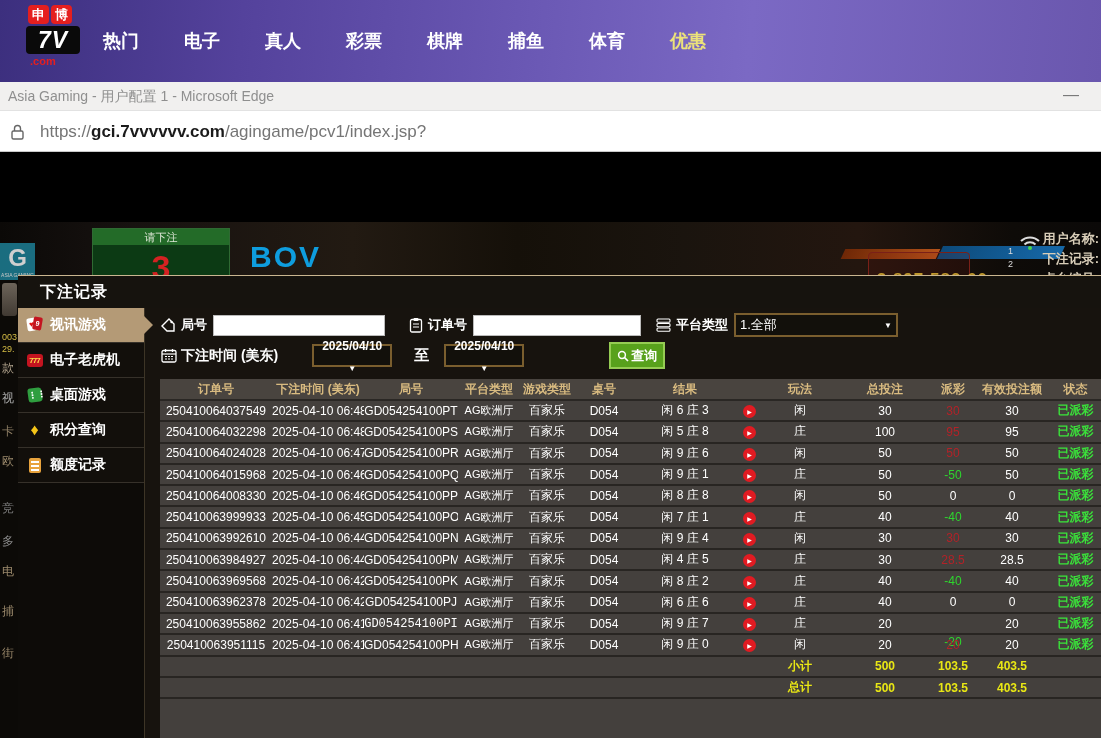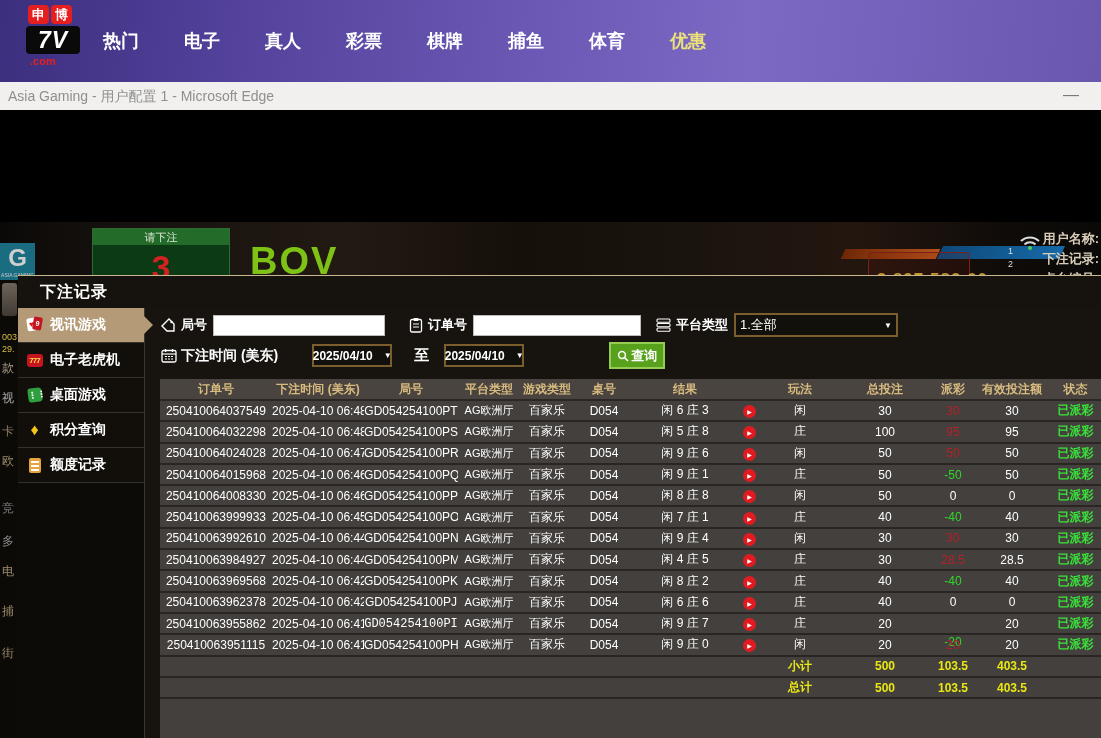--- a/index.html
+++ b/index.html
@@ -31,21 +31,21 @@
 
   
   .game-strip{position:absolute;left:0;top:222px;width:1101px;height:58px;
     background:linear-gradient(90deg,#0b0907 0%,#171210 12%,#221a12 32%,#151009 47%,#1a140e 62%,#23160f 78%,#0e0b08 92%,#0b0908 100%);}
   .ag-logo{position:absolute;left:0;top:243px;width:35px;height:37px;background:#1d7f95;opacity:.85;
            color:#f2f2f2;font-size:24px;font-weight:bold;text-align:center;line-height:30px;}
   .ag-logo small{display:block;font-size:5px;line-height:5px;font-weight:normal;color:#e8e8e8;}
   .bet-box{position:absolute;left:92px;top:228px;width:138px;height:60px;border:1px solid #2f6a33;box-sizing:border-box;}
   .bet-box-head{height:16px;background:#236b28;color:#dfe8d8;font-size:11px;text-align:center;line-height:16px;}
   .bet-box-body{height:44px;background:#0c3a14;color:#d42222;font-size:34px;font-weight:bold;text-align:center;line-height:44px;}
-  .studio-text{position:absolute;left:250px;top:240px;color:#84cc16;font-size:38px;font-weight:bold;letter-spacing:2px;opacity:.95;}
+  .studio-text{position:absolute;left:250px;top:240px;color:#0ea5e9;font-size:30px;font-weight:bold;letter-spacing:2px;opacity:.95;}
   .glow-rect{position:absolute;left:868px;top:252px;width:100px;height:26px;border:1px solid #7a2018;border-radius:4px;background:rgba(120,20,16,.15);}
   .bar-orange{position:absolute;left:843px;top:249px;width:95px;height:10px;background:linear-gradient(90deg,#6e2706,#b5531a);transform:skewX(-25deg);}
   .bar-blue{position:absolute;left:940px;top:246px;width:122px;height:13px;background:linear-gradient(90deg,#0d4a7a,#1668a8);transform:skewX(-25deg);}
   .wifi{position:absolute;left:1018px;top:234px;}
   .seat-nums{position:absolute;left:1008px;top:245px;color:#ddd;font-size:9px;line-height:13px;text-align:center;}
   .acct-labels{position:absolute;right:2px;top:229px;text-align:left;color:#d8cdb8;font-size:13px;font-weight:bold;line-height:20px;}
   .balance{position:absolute;left:820px;top:270px;width:168px;text-align:right;color:#c19a2e;font-size:17px;font-weight:bold;letter-spacing:1px;}
   .left-strip{position:absolute;left:0;top:280px;width:18px;height:458px;overflow:hidden;background:#0c0a07;}
   .frag{position:absolute;left:2px;font-size:12px;}
   .face-blob{position:absolute;left:2px;top:3px;width:15px;height:33px;border-radius:3px;background:linear-gradient(#7d7468,#4a423a);opacity:.85;}
@@ -69,21 +69,21 @@
   .doc-ic::before{content:"";position:absolute;left:2px;top:3px;width:8px;height:2px;background:#fff;box-shadow:0 4px 0 #fff,0 8px 0 #fff;}
 
   
   .f-row{position:absolute;display:flex;align-items:center;}
   .f-row1{left:142px;top:37px;}
   .f-row2{left:142px;top:66px;}
   .f-label{color:#fff;font-size:13px;font-weight:bold;margin:0 6px 0 4px;white-space:nowrap;}
   .f-input{width:164px;height:19px;background:#fff;border:1px solid #bbb;font-size:12px;padding:0 3px;}
   .f-select{height:20px;background:#12100b;border:2px solid #7a5e2e;color:#fff;font-size:13px;display:flex;align-items:center;box-sizing:content-box;cursor:pointer;}
   .plat-select{width:152px;padding:0 4px;justify-content:space-between;}
-  .date-select{width:76px;justify-content:center;font-size:12px;font-weight:bold;gap:11px;height:19px;}
+  .date-select{width:76px;justify-content:center;font-size:12px;font-weight:bold;gap:11px;height:19px;flex-direction:column;}
   .caret{font-size:8px;color:#fff;}
   .to-label{color:#fff;font-size:15px;font-weight:bold;margin:0 15px 0 22px;}
   .search-btn{margin-left:85px;width:52px;height:23px;background:#58a11c;border:2px solid #95cc53;color:#fff;font-size:13px;font-weight:bold;display:flex;align-items:center;justify-content:center;gap:2px;cursor:pointer;box-sizing:content-box;}
 
   
   .records-table{position:absolute;left:142px;top:103px;width:941px;height:360px;background:#44403d;display:flex;flex-direction:column;}
   .t-row{display:flex;align-items:center;height:21.3px;box-sizing:border-box;border-bottom:2px solid #282522;flex:none;}
   .t-head{height:22px;background:#49443f;border-bottom:2px solid #2a2724;}
   .t-cell{text-align:center;font-size:12px;color:#fff;white-space:nowrap;overflow:hidden;flex:none;}
   .t-head .t-cell{color:#d9bb80;font-weight:bold;}
@@ -121,20 +121,29 @@
       <span class="nav-item">体育</span>
       <span class="nav-item hl">优惠</span>
     </div>
   </div>
 
   <div class="titlebar">
     <span class="titlebar-text">Asia Gaming - 用户配置 1 - Microsoft Edge</span>
     <span class="min-btn">—</span>
   </div>
 
+  <div class="urlbar">
+    <span class="lock">
+      <svg width="15" height="16" viewBox="0 0 15 16">
+          <rect x="2" y="7" width="11" height="8" rx="1.5" fill="none" stroke="#666" stroke-width="1.4"></rect>
+          <path d="M4.5 7 V4.5 a3 3 0 0 1 6 0 V7" fill="none" stroke="#666" stroke-width="1.4"></path>
+        </svg>
+    </span>
+    <span class="url-text"><span>https://</span><span class="url-host">gci.7vvvvvv.com</span><span>/agingame/pcv1/index.jsp?</span></span>
+  </div>
 
   <div class="game-strip"></div>
   <div class="ag-logo"><span>G</span><small>ASIA GAMING</small></div>
   <div class="bet-box">
     <div class="bet-box-head">请下注</div>
     <div class="bet-box-body">3</div>
   </div>
   <div class="studio-text">BOV</div>
   <div class="bar-orange"></div>
   <div class="bar-blue"></div>

